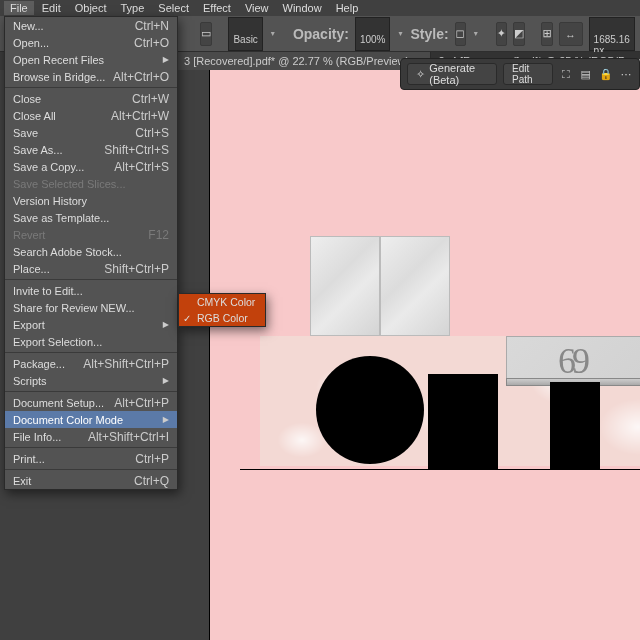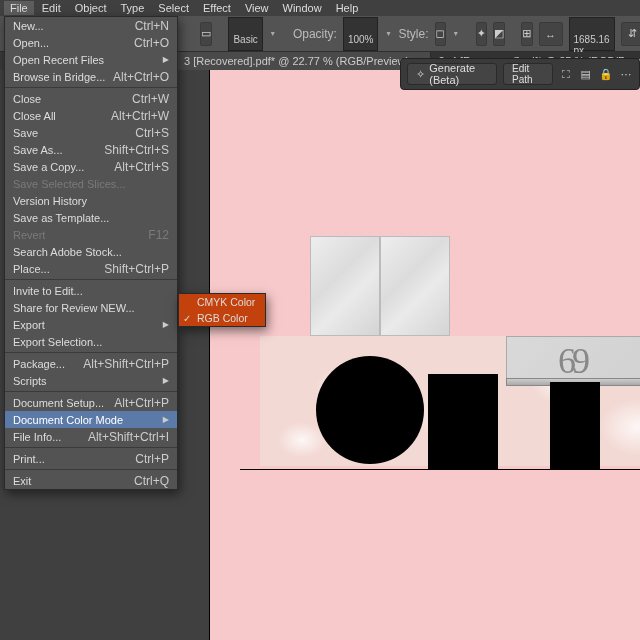--- a/index.html
+++ b/index.html
@@ -3,21 +3,21 @@
 <meta charset="utf-8">
 <style>
   * { margin: 0; padding: 0; box-sizing: border-box; font-family: "Segoe UI", Tahoma, sans-serif; font-size: 11px; -webkit-font-smoothing: antialiased; }
   body { background: #555; width: 640px; height: 640px; overflow: hidden; position: relative; color: #ddd; }
   .menubar { height: 16px; background: #404040; display: flex; align-items: center; padding: 0 4px; gap: 2px; }
   .menubar span { padding: 1px 6px; font-size: 11px; color: #ddd; cursor: pointer; }
   .menubar span.active { background: #5d5d5d; }
   .toolbar { height: 36px; background: #535353; border-bottom: 1px solid #2e2e2e; display: flex; align-items: center; padding: 0 4px; gap: 6px; }
   .tool-spacer { flex: 0 0 190px; }
   .tool-btn { width: 24px; height: 24px; border: 1px solid #3a3a3a; background: #444; border-radius: 2px; display: flex; align-items: center; justify-content: center; color: #ccc; }
-  .tool-label { font-size: 12px; color: #bbb; }
+  .tool-label { font-size: 14px; color: #bbb; font-weight: bold; }
   .tool-field { height: 20px; background: #333; border: 1px solid #222; color: #ccc; font-size: 10px; padding: 16px 4px; width: 46px; }
   .tool-field.wide { width: 46px; }
   .chev { font-size: 8px; color: #aaa; padding: 0 2px; }
   .sep { width: 1px; height: 22px; background: #3a3a3a; margin: 0 2px; }
   .right-tools { margin-left: auto; display: flex; align-items: center; gap: 6px; padding-right: 6px;}
   .doc-tabs { height: 18px; background: #3a3a3a; display: flex; align-items: stretch; font-size: 10px; color: #ccc; overflow: hidden; }
   .doc-tabs-spacer { flex: 0 0 176px; }
   .doc-tab { display: flex; align-items: center; padding: 0 8px; gap: 6px; border-right: 1px solid #2a2a2a; white-space: nowrap; background: #323232;}
   .doc-tab.active { background: #4a4a4a; }
   .doc-tab .x { color: #aaa; }

